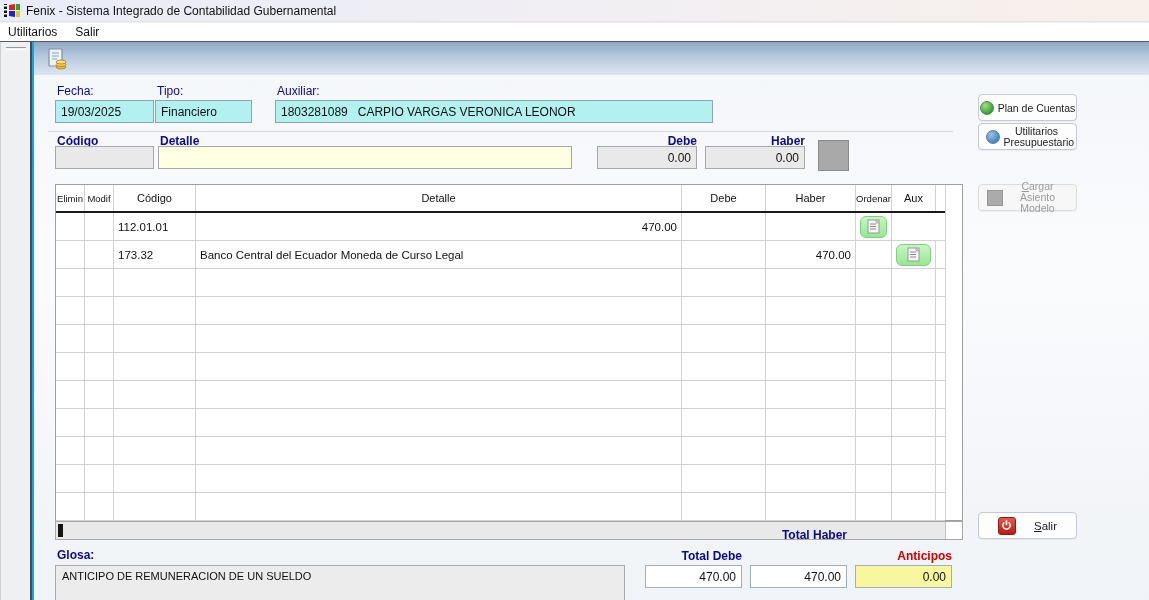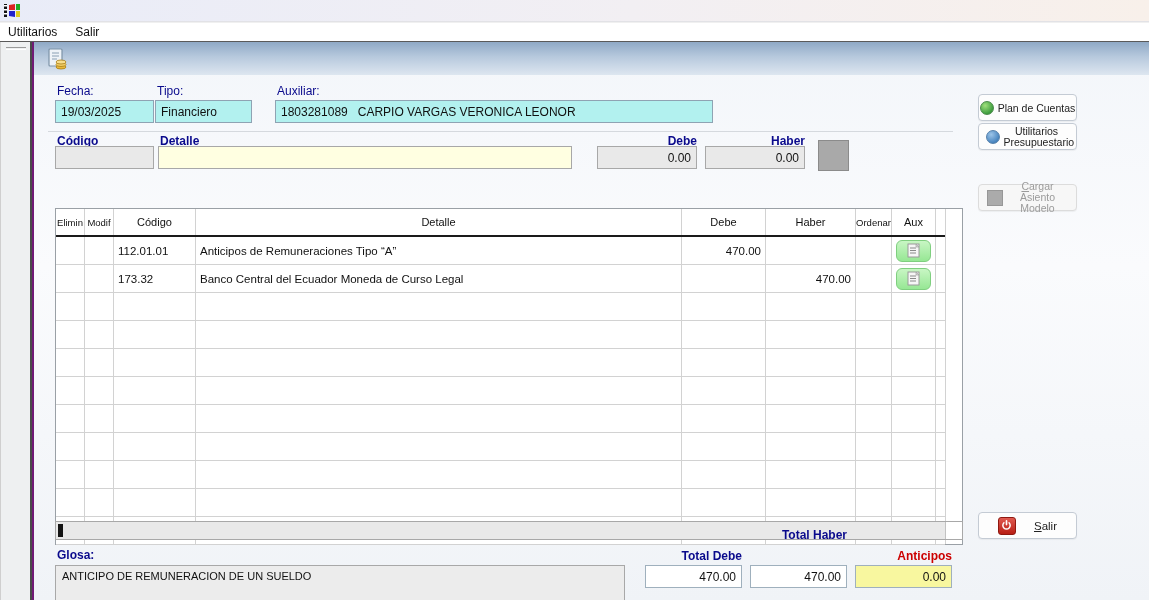--- a/index.html
+++ b/index.html
@@ -14,21 +14,21 @@
   .titlebar .app-icon { width:17px; height:15px; margin-right:5px; }
   .title-text { font-size:12px; color:#111; }
 
   
   .menubar { position:absolute; left:0; top:23px; width:1149px; height:18px; background:#ffffff;
     display:flex; align-items:center; gap:18px; padding-left:8px; font-size:12px; color:#111; }
   .menu-item { cursor:default; }
 
   
   .appbody { position:absolute; left:0; top:41px; width:1149px; height:559px;
-    border-top:1px solid #5a5a5a; background:#701a75; }
+    border-top:1px solid #5a5a5a; background:#0ea5e9; }
   .left-strip { position:absolute; left:0; top:0; width:32px; height:559px;
     background:#eef0f1; border-right:2px solid #4a4a4a; border-left:1px solid #cfcfcf; }
   .grip { position:absolute; left:5px; top:5px; width:20px; height:3px;
     border-top:1px solid #9a9a9a; border-bottom:1px solid #ffffff; }
   .main { position:absolute; left:34px; top:0; width:1115px; height:559px;
     background:linear-gradient(180deg,#f3f6fa 0%, #fafbfd 40%, #f0f3f7 100%); }
   .toolbar { position:absolute; left:0; top:0; width:1115px; height:33px;
     background:linear-gradient(180deg,#8fa9c6 0%, #b7c9dd 45%, #dde6f0 100%);
     display:flex; align-items:center; padding-left:12px; }
 
@@ -62,21 +62,21 @@
   .sphere.green { background:radial-gradient(circle at 35% 30%, #9fe07c, #3f9e3f 70%, #2c7a2c); border:1px solid #4a8a4a; }
   .sphere.blue { background:radial-gradient(circle at 35% 30%, #9cc4e8, #4a86c0 70%, #33689c); border:1px solid #5580aa; }
   .grey-block { width:16px; height:16px; background:#ababab; border:1px solid #979797; flex:0 0 auto; }
   .u-first::first-letter { text-decoration:underline; }
   .power-icon { width:18px; height:18px; border-radius:3px;
     background:linear-gradient(180deg,#e05a50,#b81e14); border:1px solid #8f1810;
     display:flex; align-items:center; justify-content:center; flex:0 0 auto; }
 
   
   .table-wrap { position:absolute; left:55px; top:142px; width:908px; height:337px;
-    background:#ffffff; border:1px solid #9aa0a6;margin-top:24px; }
+    background:#ffffff; border:1px solid #9aa0a6; }
   .grid-cols { display:grid; grid-template-columns:29px 29px 82px 1fr 84px 90px 36px 44px 9px; }
   .thead { height:28px; border-bottom:2px solid #1a1a1a; }
   .th { display:flex; align-items:center; justify-content:center; font-size:11px; color:#111;
     border-right:1px solid #d2d2d2; overflow:hidden; }
   .th.small { font-size:9.5px; }
   .trow { height:28px; border-bottom:1px solid #d2d2d2; }
   .tcell { display:flex; align-items:center; font-size:11.5px; color:#111;
     border-right:1px solid #d2d2d2; padding:0 4px; overflow:hidden; white-space:nowrap; }
   .tcell.center { justify-content:center; }
   .tcell.num { justify-content:flex-end; }
@@ -106,20 +106,21 @@
     <svg class="app-icon" viewBox="0 0 17 15">
       <rect x="0" y="1" width="3" height="13" fill="#111"></rect>
       <rect x="0" y="2" width="3" height="1.5" fill="#fff"></rect>
       <rect x="0" y="6" width="3" height="1.5" fill="#fff"></rect>
       <rect x="0" y="10" width="3" height="1.5" fill="#fff"></rect>
       <path d="M5 2 L11 1 L11 7 L5 7 Z" fill="#d22"></path>
       <path d="M12 1 L16 1 L16 7 L12 7 Z" fill="#2a2"></path>
       <path d="M5 8 L11 8 L11 14 L5 13 Z" fill="#22c"></path>
       <path d="M12 8 L16 8 L16 14 L12 14 Z" fill="#dc2"></path>
     </svg>
+    <span class="title-text">Fenix - Sistema Integrado de Contabilidad Gubernamental</span>
   </div>
 
   <div class="menubar">
     <span class="menu-item">Utilitarios</span>
     <span class="menu-item">Salir</span>
   </div>
 
   <div class="appbody">
     <div class="left-strip">
       <div class="grip"></div>
@@ -196,21 +197,20 @@
             <div class="th">Haber</div>
             <div class="th small">Ordenar</div>
             <div class="th">Aux</div>
             <div class="th" style="border-right:none;"></div>
           </div>
           <div id="table-body">
               <div class="grid-cols trow">
                 <div class="tcell center"></div>
                 <div class="tcell center"></div>
                 <div class="tcell">112.01.01</div>
-                <div class="tcell">Anticipos de Remuneraciones Tipo “A”</div>
                 <div class="tcell num">470.00</div>
                 <div class="tcell num"></div>
                 <div class="tcell center"></div>
                 <div class="tcell center">
                   <div class="aux-btn">
                     <svg width="13" height="15" viewBox="0 0 13 15">
                       <rect x="1" y="1" width="11" height="13" fill="#f6f6f6" stroke="#9a9a9a"></rect>
                       <path d="M9 1 L12 4 L9 4 Z" fill="#d8d8d8" stroke="#9a9a9a" stroke-width="0.6"></path>
                       <line x1="3" y1="5" x2="9" y2="5" stroke="#8a8a8a"></line>
                       <line x1="3" y1="7.5" x2="9" y2="7.5" stroke="#8a8a8a"></line>

